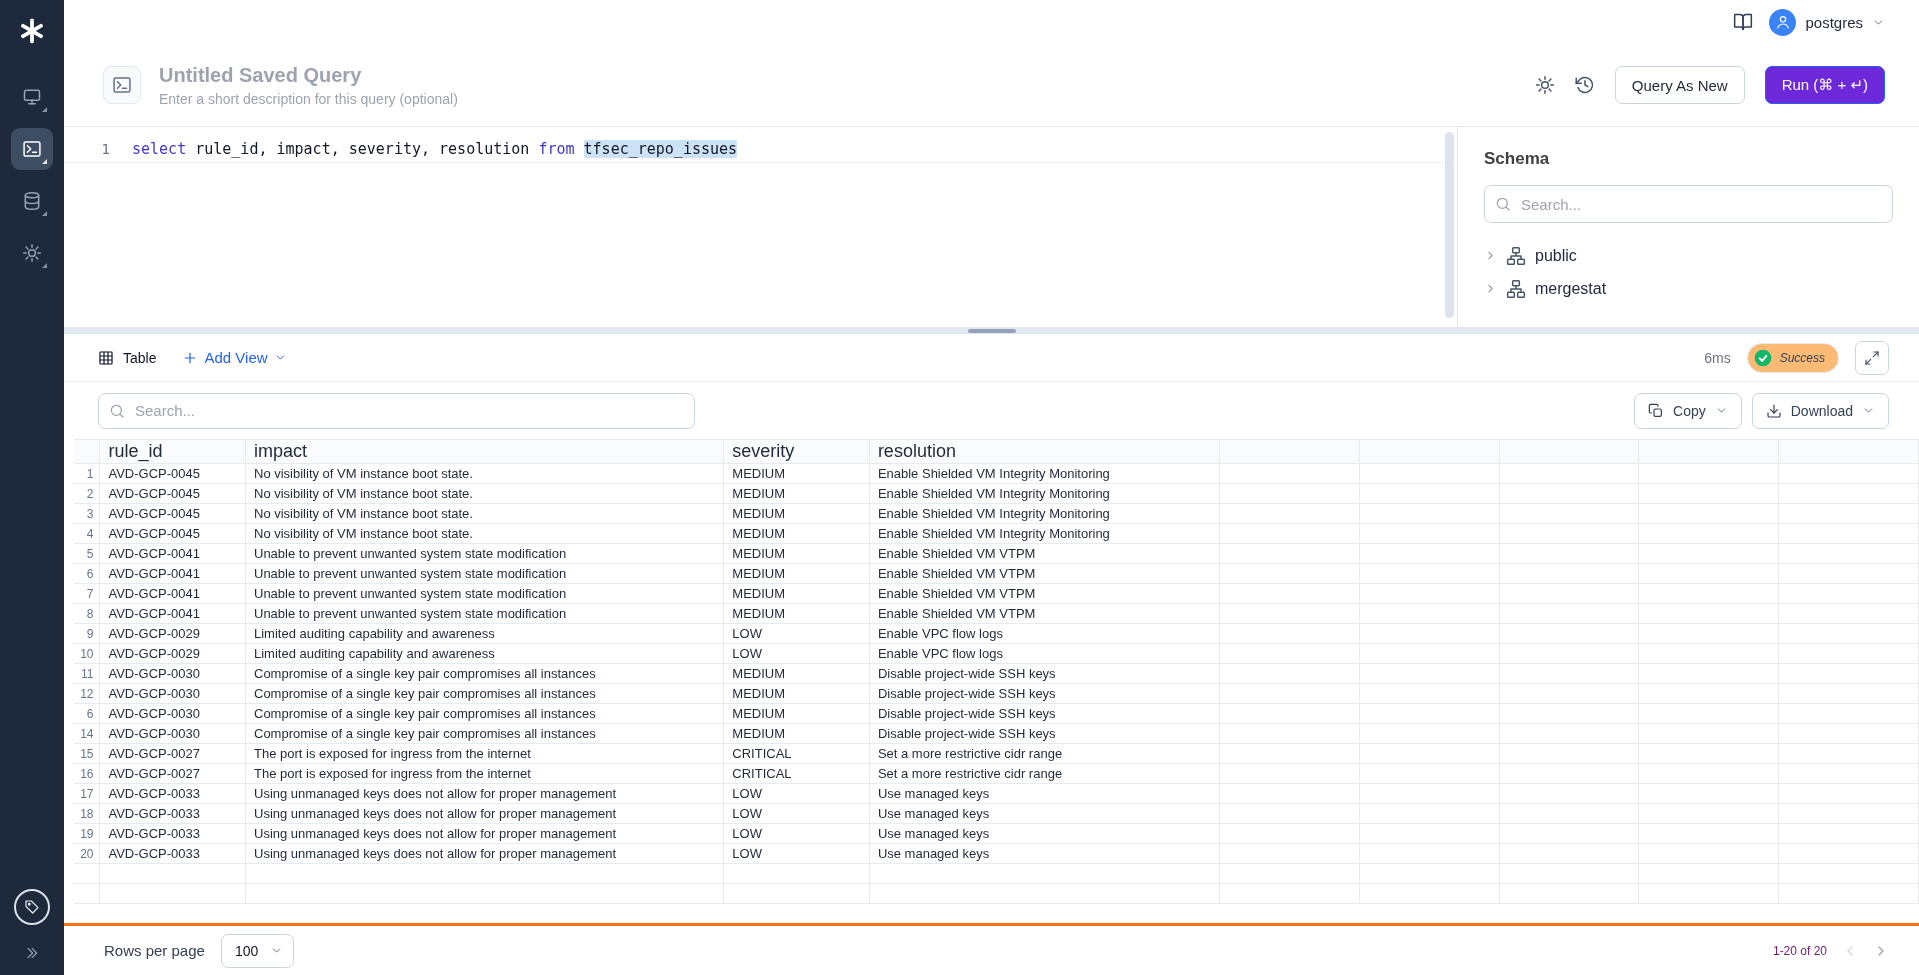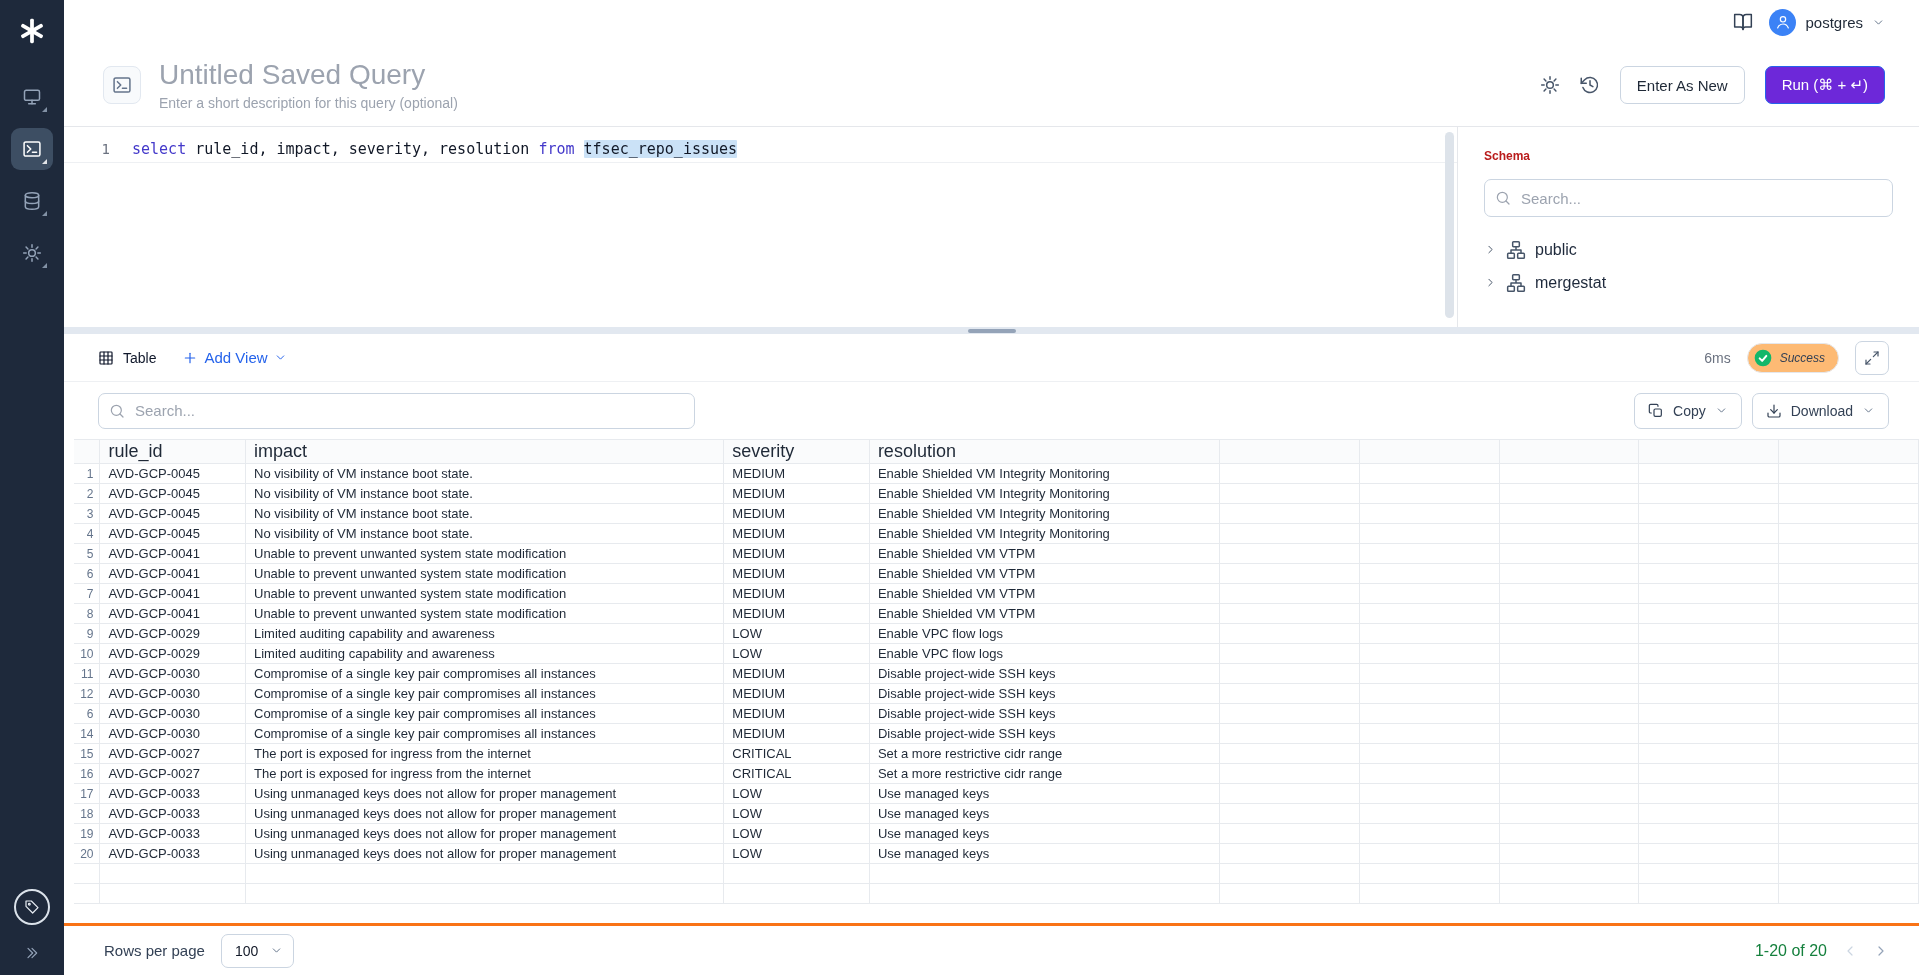--- a/index.html
+++ b/index.html
@@ -40,21 +40,21 @@
     display: flex; align-items: center; justify-content: center; }
   .account-name { font-size: 15px; font-weight: 500; color: #1f2937; }
   .account .chev { color: #64748b; }
 
   .query-header { height: 82px; display: flex; align-items: center; padding: 0 34px 0 39px; }
   .qh-icon-box { width: 38px; height: 38px; border: 1px solid #e2e8f0; background: #f8fafc;
     border-radius: 8px; color: #64748b; display: flex; align-items: center; justify-content: center;
     flex-shrink: 0; margin-right: 18px; }
   .qh-text { display: flex; flex-direction: column; gap: 4px; }
   .qh-title { border: none; outline: none; background: transparent; font-family: "Liberation Sans", sans-serif;
-    font-size: 28px; font-weight: 400; width: 480px; color: #374151; }
+    font-size: 20px; font-weight: 700; width: 480px; color: #374151; }
   .qh-title::placeholder { color: #9ca3af; }
   .qh-desc { border: none; outline: none; background: transparent; font-family: "Liberation Sans", sans-serif;
     font-size: 14px; width: 480px; color: #4b5563; }
   .qh-desc::placeholder { color: #9ca3af; }
   .qh-actions { margin-left: auto; display: flex; align-items: center; gap: 20px; }
   .icon-btn { color: #475569; background: none; border: none; cursor: pointer; padding: 0; }
   .btn { height: 38px; border-radius: 7px; font-size: 15px; cursor: pointer;
     display: inline-flex; align-items: center; padding: 0 16px; font-family: "Liberation Sans", sans-serif; }
   .btn-secondary { background: #fff; border: 1px solid #cbd5e1; color: #1f2937; font-weight: 500; }
   .btn-primary { background: #6d28d9; border: 1px solid #2563eb; color: #fff; font-weight: 500; }
@@ -66,21 +66,21 @@
     font-family: "DejaVu Sans Mono", monospace; font-size: 15px; }
   .gutter { width: 46px; flex-shrink: 0; text-align: right; color: #6b7280; font-size: 14px; }
   .code-content { padding-left: 22px; white-space: pre; }
   .tok-keyword { color: #4338ca; }
   .tok-plain { color: #111827; }
   .tok-highlight { background: #cbe2f7; color: #111827; border-radius: 1px; }
   .editor-scroll { position: absolute; top: 5px; right: 3px; width: 9px; height: 186px;
     background: #dde3ea; border-radius: 5px; }
 
   .schema { width: 462px; flex-shrink: 0; border-left: 1px solid #e5e7eb; padding: 22px 26px; }
-  .schema-title { font-size: 12px; font-weight: 700; color: #b91c1c; margin-bottom: 16px; }
+  .schema-title { font-size: 17px; font-weight: 700; color: #404040; margin-bottom: 16px; }
   .search-box { position: relative; }
   .search-box .search-ic { position: absolute; left: 11px; top: 50%; transform: translateY(-50%); color: #9ca3af; }
   .search-input { width: 100%; height: 38px; border: 1px solid #cbd5e1; border-radius: 7px;
     padding: 0 12px 0 36px; font-size: 15px; color: #111827; outline: none; font-family: "Liberation Sans", sans-serif; }
   .search-input::placeholder { color: #9ca3af; }
   .schema-tree { margin-top: 16px; }
   .tree-item { display: flex; align-items: center; gap: 9px; height: 33px; cursor: pointer; color: #1e293b; }
   .tree-chevron { color: #475569; }
   .tree-item .ic { color: #475569; }
   .tree-label { font-size: 16px; }
@@ -122,21 +122,21 @@
   tbody td { height: 20px; font-size: 13px; color: #1f2937; padding: 0 8px; }
   .rownum { text-align: right; color: #64748b; font-size: 12px; padding: 0 6px; }
 
   .footer { height: 52px; border-top: 3px solid #f97316; display: flex; align-items: center;
     gap: 16px; padding: 0 30px 0 40px; }
   .rpp-label { font-size: 15px; color: #334155; }
   .rpp-select { display: flex; align-items: center; gap: 12px; height: 34px; padding: 0 10px 0 13px;
     border: 1px solid #cbd5e1; border-radius: 7px; font-size: 14px; color: #111827; cursor: pointer; background: #fff; }
   .rpp-select .chev { color: #64748b; }
   .footer-right { margin-left: auto; display: flex; align-items: center; gap: 15px; }
-  .range { font-size: 16px; color: #15803d; }
+  .range { font-size: 12px; color: #701a75; }
   .pager-prev { color: #cbd5e1; cursor: pointer; }
   .pager-next { color: #94a3b8; cursor: pointer; }
 </style>
 </head>
 <body>
 
 <div class="app">
 
   <aside class="sidebar">
     <div class="logo">
@@ -235,21 +235,21 @@
               <path d="M12 2v3M12 19v3M2 12h3M19 12h3M4.9 4.9l2.2 2.2M16.9 16.9l2.2 2.2M4.9 19.1l2.2-2.2M16.9 7.1l2.2-2.2"></path>
           </svg>
         </button>
         <button class="icon-btn">
           <svg class="ic" viewBox="0 0 24 24">
             <polyline points="1.5 4 1.5 10 7.5 10"></polyline>
               <path d="M3.5 15a9 9 0 1 0 2.1-9.4L1.5 10"></path>
               <polyline points="12 7 12 12 15.5 14"></polyline>
           </svg>
         </button>
-        <button class="btn btn-secondary">Enter As New</button>
+        <button class="btn btn-secondary">Query As New</button>
         <button class="btn btn-primary">Run (⌘ + ↵)</button>
       </div>
     </div>
 
     <div class="workspace">
       <div class="editor">
         <div class="code-line">
           <div class="gutter">1</div>
           <div class="code-content"><span class="tok-keyword">select</span><span class="tok-plain"> rule_id, impact, severity, resolution </span><span class="tok-keyword">from</span><span class="tok-plain"> </span><span class="tok-highlight">tfsec_repo_issues</span></div>
         </div>

